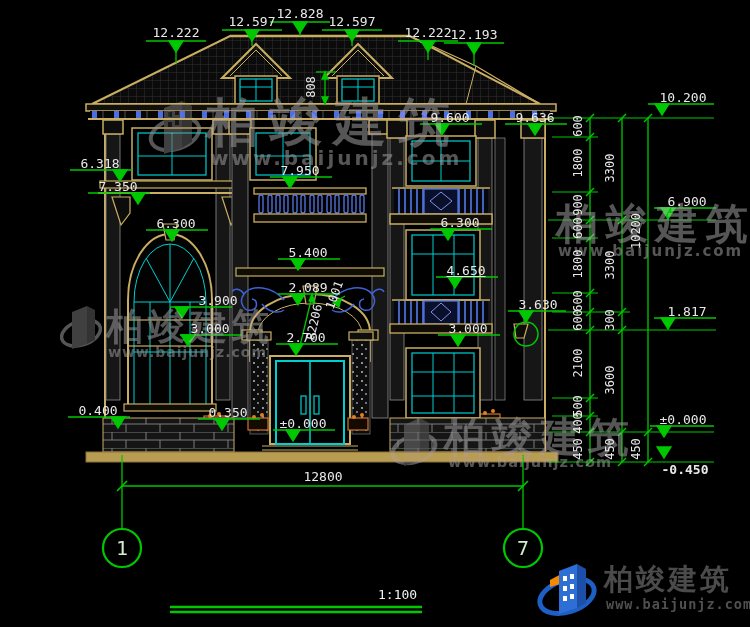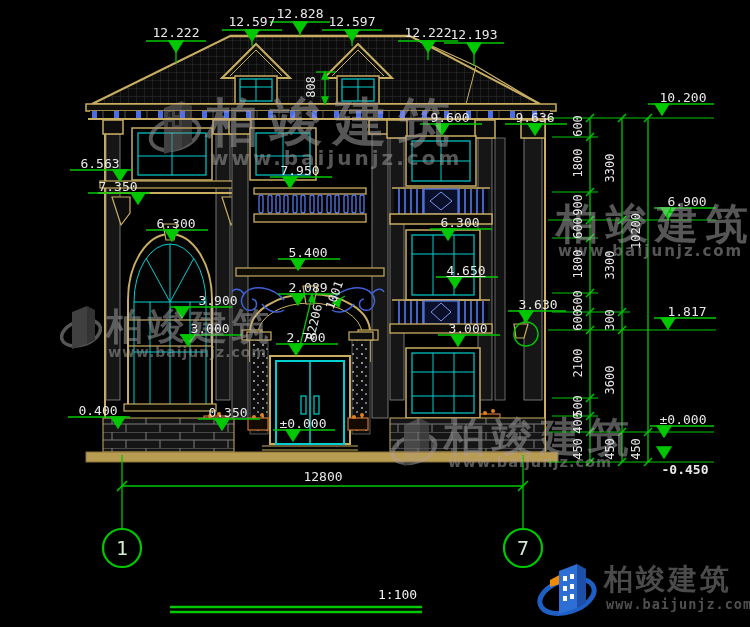--- a/index.html
+++ b/index.html
@@ -400,21 +400,21 @@
 </div>
 
 <span class="txt ctr" style="left:145px;top:25px;width:62px;">12.222</span>
 <span class="txt ctr" style="left:221px;top:14px;width:62px;">12.597</span>
 <span class="txt ctr" style="left:269px;top:6px;width:62px;">12.828</span>
 <span class="txt ctr" style="left:321px;top:14px;width:62px;">12.597</span>
 <span class="txt ctr" style="left:397px;top:25px;width:62px;">12.222</span>
 <span class="txt ctr" style="left:443px;top:27px;width:62px;">12.193</span>
 <span class="txt rot" style="left:300px;top:80px;font-size:12px;">808</span>
 
-<span class="txt ctr" style="left:69px;top:156px;width:62px;">6.563</span>
+<span class="txt ctr" style="left:69px;top:156px;width:62px;">6.318</span>
 <span class="txt ctr" style="left:87px;top:179px;width:62px;">7.350</span>
 <span class="txt ctr" style="left:145px;top:216px;width:62px;">6.300</span>
 <span class="txt ctr" style="left:169px;top:293px;width:62px;margin-left:18px;">3.900</span>
 <span class="txt ctr" style="left:179px;top:321px;width:62px;">3.000</span>
 <span class="txt ctr" style="left:67px;top:403px;width:62px;">0.400</span>
 <span class="txt ctr" style="left:197px;top:405px;width:62px;">0.350</span>
 
 <span class="txt ctr" style="left:269px;top:163px;width:62px;">7.950</span>
 <span class="txt ctr" style="left:277px;top:245px;width:62px;">5.400</span>
 <span class="txt ctr" style="left:277px;top:280px;width:62px;">2.089</span>

